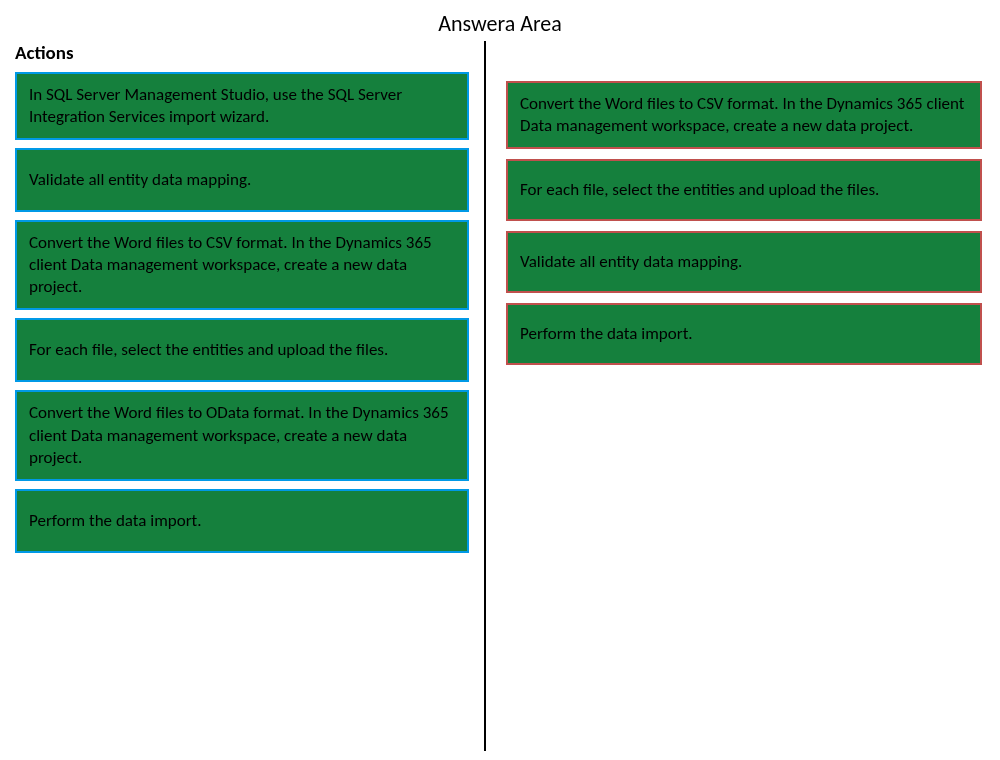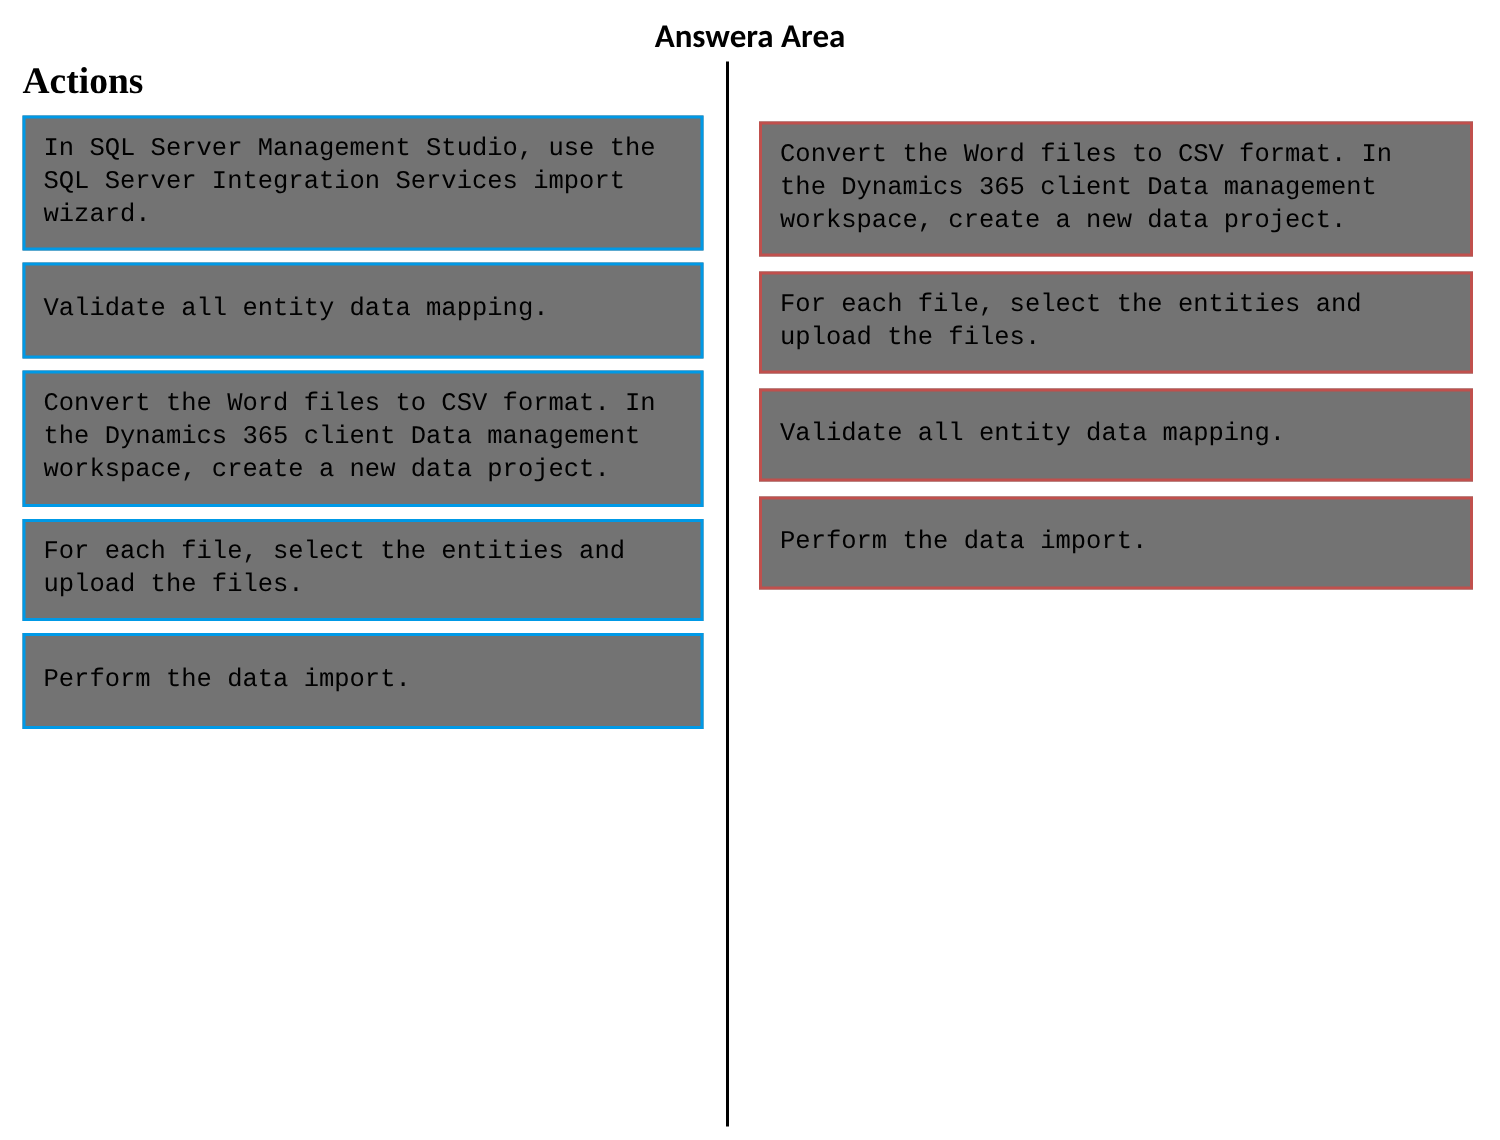--- a/index.html
+++ b/index.html
@@ -11,21 +11,21 @@
       font-family: Calibri, "Segoe UI", Arial, sans-serif;
       background: #ffffff;
       width: 1000px;
       height: 760px;
       position: relative;
       color: #000;
     }
     .page-title {
       text-align: center;
       font-size: 22px;
-      font-weight: bold;
+      font-weight: normal;
       padding-top: 10px;
       padding-bottom: 4px;
     }
     .container {
       display: flex;
       flex-direction: row;
       width: 100%;
       height: calc(100% - 40px);
     }
     .left-col {
@@ -36,36 +36,34 @@
       width: 0;
       border-left: 2px solid #000;
       margin-top: 0px;
       height: 710px;
     }
     .right-col {
       width: 51.5%;
       padding: 40px 18px 10px 20px;
     }
     .section-heading {
-      font-size: 25px;
+      font-size: 19px;
       font-weight: bold;
       margin-bottom: 8px;
-      font-family: Liberation Serif, serif;
     }
     .box {
       border: 2px solid;
       padding: 10px 12px;
       margin-bottom: 8px;
       font-size: 17px;
       line-height: 1.3;
       min-height: 64px;
       display: flex;
       align-items: center;
-      background: #737373;
-      font-family: Liberation Mono, monospace;
+      background: #15803d;
     }
     .blue-box {
       border-color: #0099e6;
     }
     .red-box {
       border-color: #c0504d;
     }
     .right-col .box {
       margin-bottom: 10px;
       min-height: 62px;
@@ -87,20 +85,23 @@
     <div class="box blue-box">
       <span>Validate all entity data mapping.</span>
     </div>
     <div class="box blue-box">
       <span>Convert the Word files to CSV format. In the Dynamics 365 client Data management workspace, create a new data project.</span>
     </div>
     <div class="box blue-box">
       <span>For each file, select the entities and upload the files.</span>
     </div>
     <div class="box blue-box">
+      <span>Convert the Word files to OData format. In the Dynamics 365 client Data management workspace, create a new data project.</span>
+    </div>
+    <div class="box blue-box">
       <span>Perform the data import.</span>
     </div>
   </div>
 
   <div class="divider"></div>
 
   <div class="right-col">
     <div class="box red-box">
       <span>Convert the Word files to CSV format. In the Dynamics 365 client Data management workspace, create a new data project.</span>
     </div>

